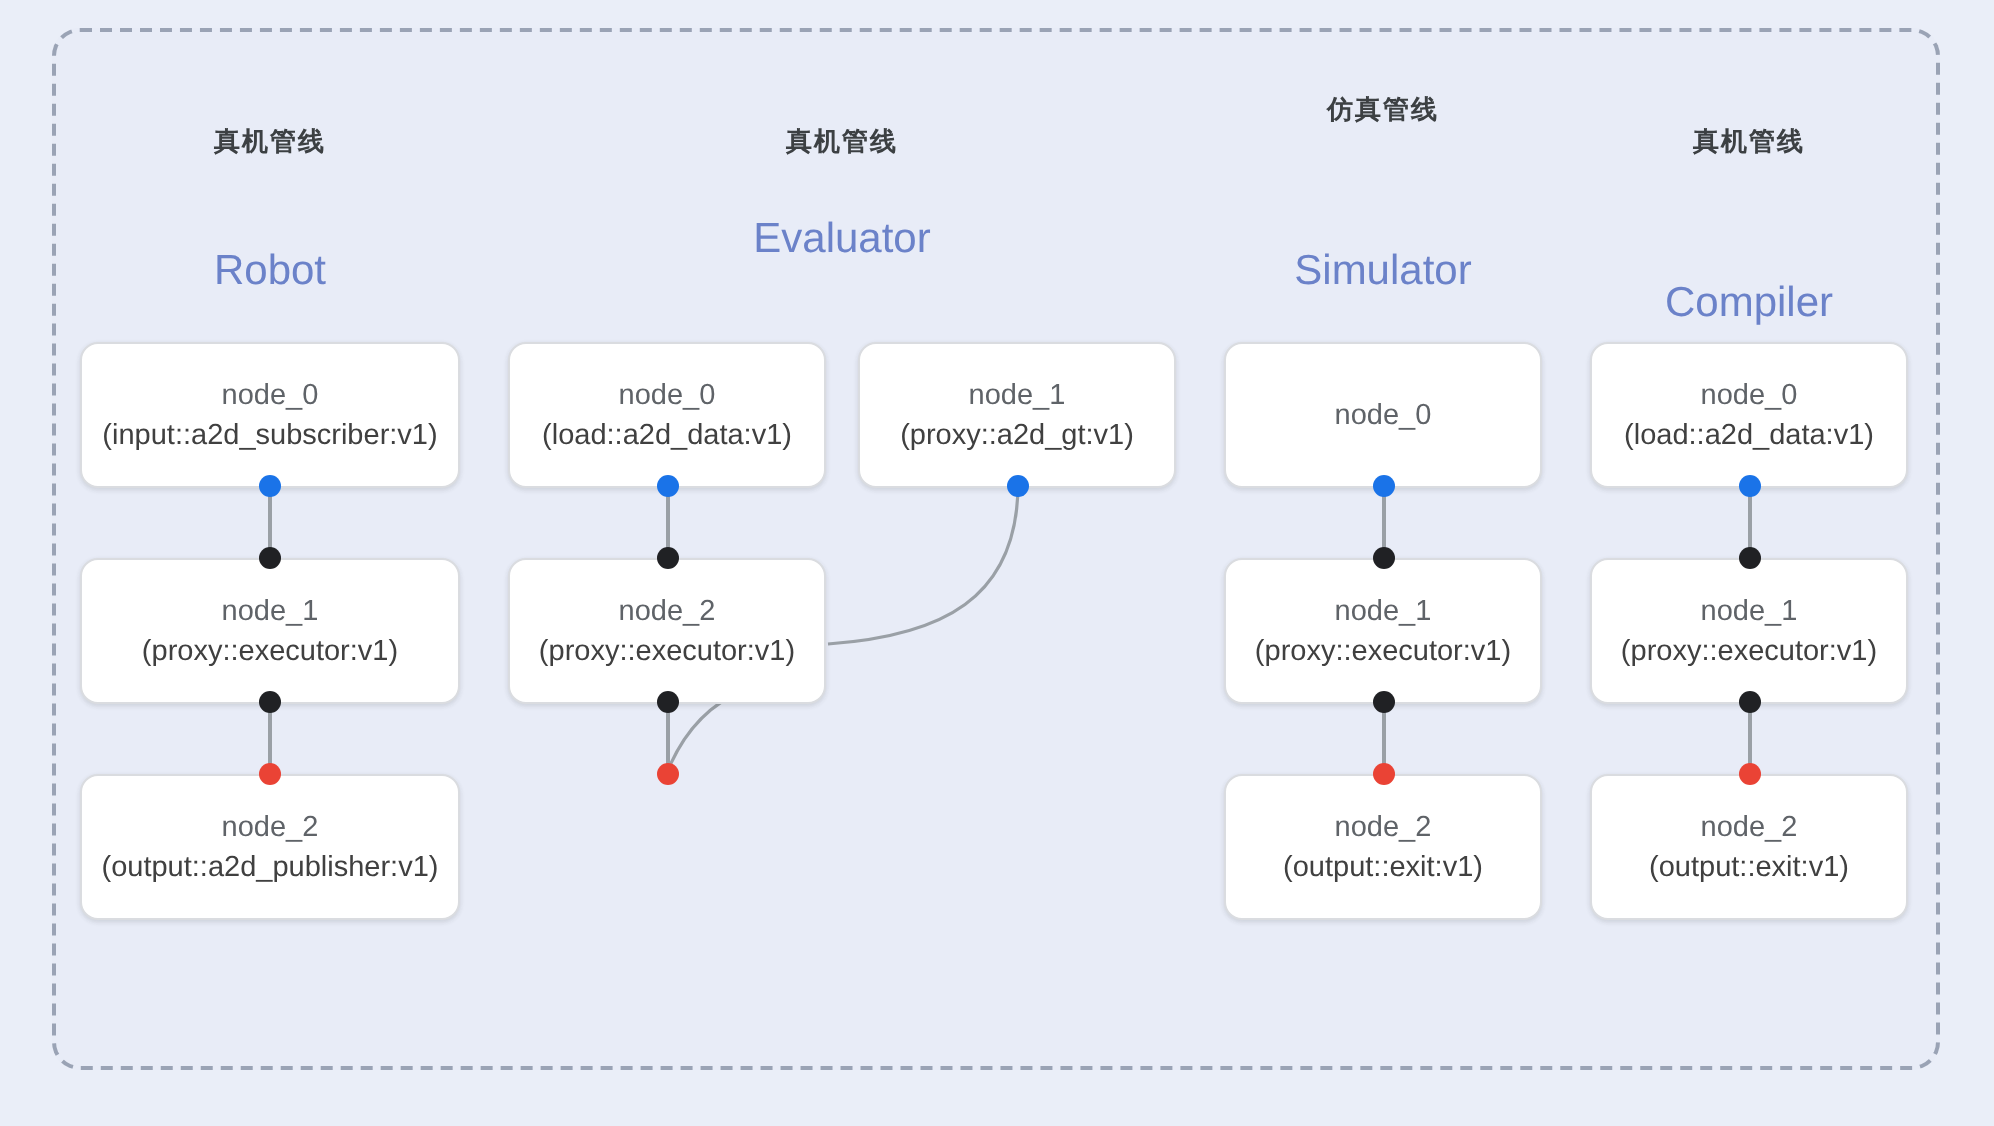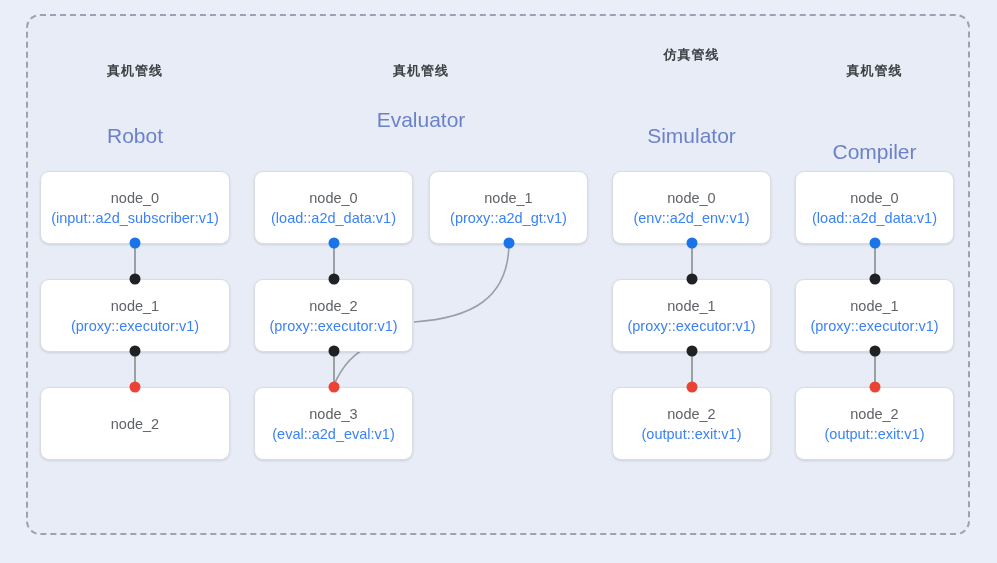--- a/index.html
+++ b/index.html
@@ -72,21 +72,21 @@
     z-index: 3;
   }
   .node-title {
     font-size: 14.5px;
     color: #5f6368;
     line-height: 20px;
     white-space: nowrap;
   }
   .node-sub {
     font-size: 14.5px;
-    color: #3b82f6;
+    color: #404040;
     line-height: 20px;
     white-space: nowrap;
   }
   
   .port {
     position: absolute;
     width: 11px;
     height: 11px;
     border-radius: 50%;
     z-index: 5;
@@ -143,20 +143,21 @@
   <div class="node" style="left:40px; top:279px; width:190px; height:73px;">
     <div class="node-title">node_1</div>
     <div class="node-sub">(proxy::executor:v1)</div>
   </div>
   <div class="port port-out-black" style="left:135px; top:351px;"></div>
   <div class="edge-v" style="left:135px; top:351px; height:36px;"></div>
   <div class="port port-red" style="left:135px; top:387px;"></div>
 
   <div class="node" style="left:40px; top:387px; width:190px; height:73px;">
     <div class="node-title">node_2</div>
+    <div class="node-sub">(output::a2d_publisher:v1)</div>
   </div>
 
   <div class="column" style="left:326px; top:0; width:190px;">
     <div class="col-title-cn" style="top:62px;">真机管线</div>
     <div class="col-title-en" style="top:108px;">Evaluator</div>
   </div>
 
   <div class="node" style="left:254px; top:171px; width:159px; height:73px;">
     <div class="node-title">node_0</div>
     <div class="node-sub">(load::a2d_data:v1)</div>
@@ -172,33 +173,28 @@
   <div class="port port-out-blue" style="left:509px; top:243px;"></div>
 
   <div class="node" style="left:254px; top:279px; width:159px; height:73px;">
     <div class="node-title">node_2</div>
     <div class="node-sub">(proxy::executor:v1)</div>
   </div>
   <div class="port port-out-black" style="left:334px; top:351px;"></div>
   <div class="edge-v" style="left:334px; top:351px; height:36px;"></div>
   <div class="port port-red" style="left:334px; top:387px;"></div>
 
-  <div class="node" style="left:254px; top:387px; width:159px; height:73px;">
-    <div class="node-title">node_3</div>
-    <div class="node-sub">(eval::a2d_eval:v1)</div>
-  </div>
 
   <div class="column" style="left:612px; top:0; width:159px;">
     <div class="col-title-cn" style="top:46px;">仿真管线</div>
     <div class="col-title-en" style="top:124px;">Simulator</div>
   </div>
 
   <div class="node" style="left:612px; top:171px; width:159px; height:73px;">
     <div class="node-title">node_0</div>
-    <div class="node-sub">(env::a2d_env:v1)</div>
   </div>
   <div class="port port-out-blue" style="left:692px; top:243px;"></div>
   <div class="edge-v" style="left:692px; top:243px; height:36px;"></div>
   <div class="port port-in" style="left:692px; top:279px;"></div>
 
   <div class="node" style="left:612px; top:279px; width:159px; height:73px;">
     <div class="node-title">node_1</div>
     <div class="node-sub">(proxy::executor:v1)</div>
   </div>
   <div class="port port-out-black" style="left:692px; top:351px;"></div>

